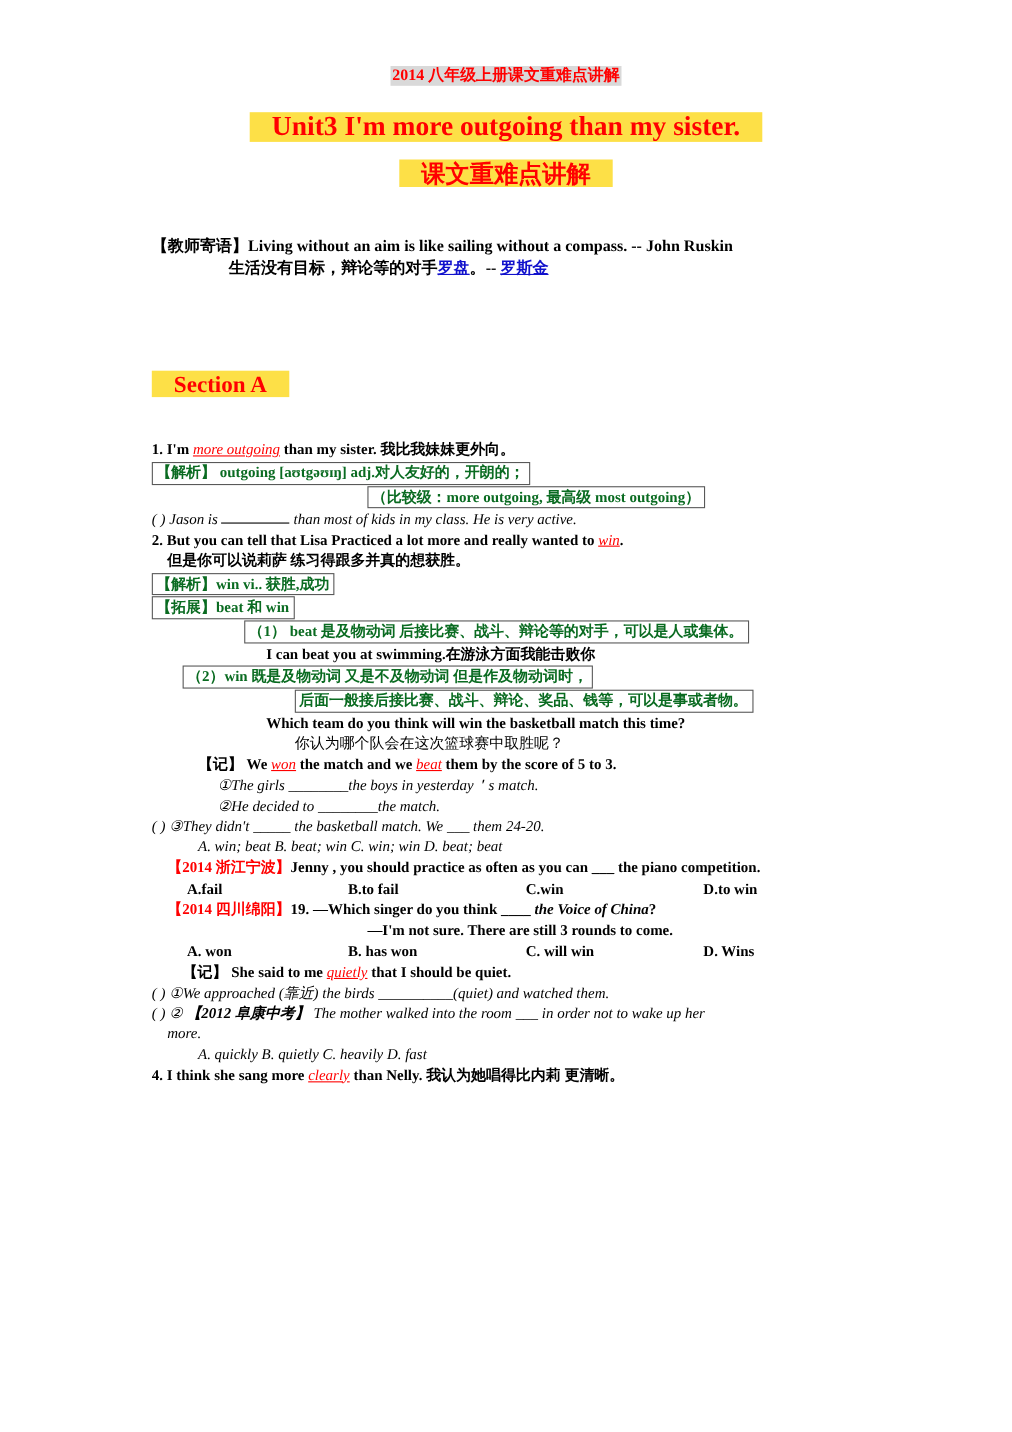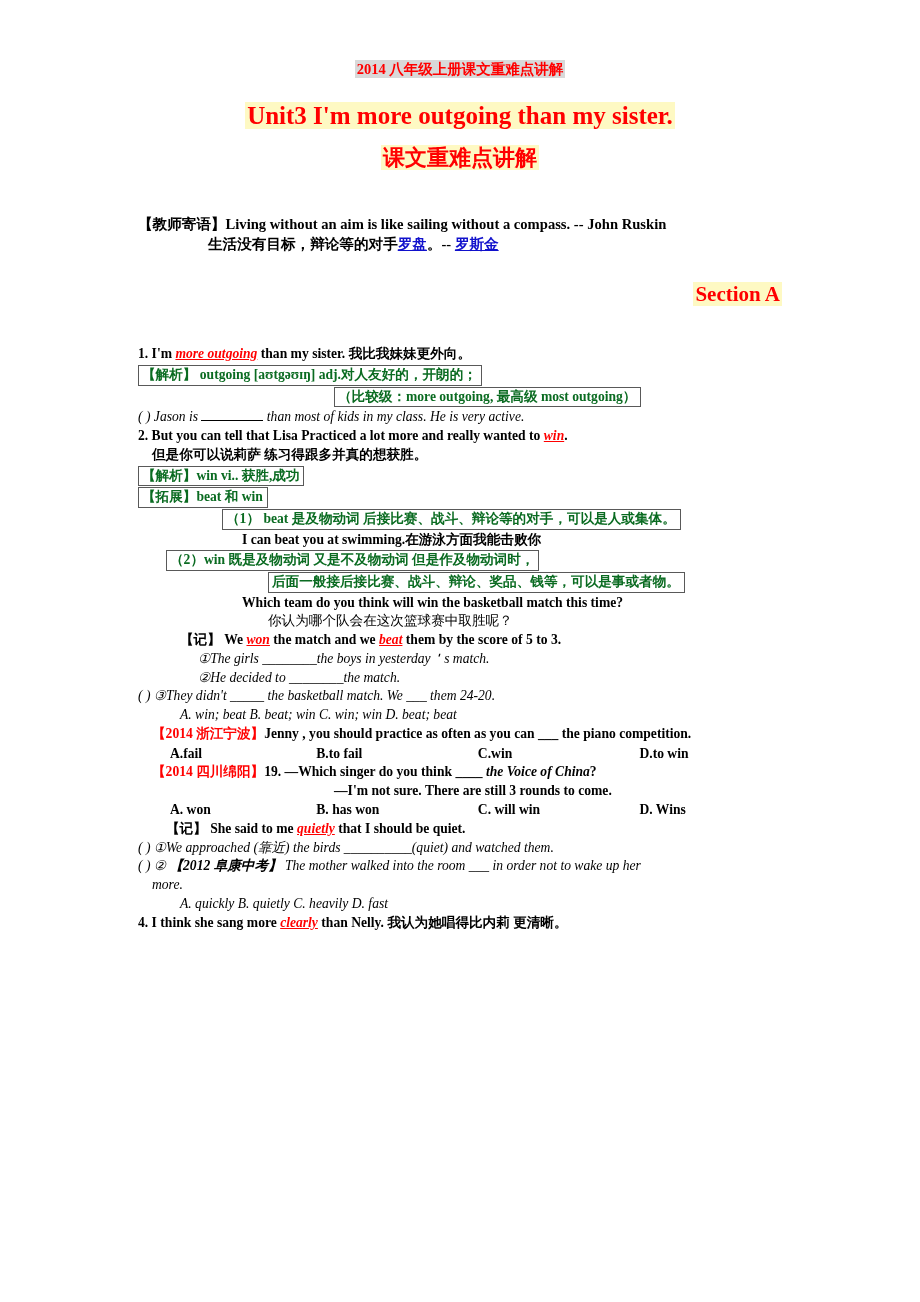--- a/index.html
+++ b/index.html
@@ -41,40 +41,40 @@
     line-height: 1.15;
   }
   .title-sub {
     text-align: center;
     margin-top: 14px;
     font-size: 22px;
     font-weight: bold;
     line-height: 1.15;
   }
   .hl-green {
-    background: #fef9c3;
+    background: #fde047;
     color: #ff0000;
-    padding: 0 2px;
+    padding: 0 20px;
   }
   .motto {
     margin-top: 44px;
     font-size: 14.6px;
     font-weight: bold;
     line-height: 1.55;
   }
   .motto-line2 {
     padding-left: 70px;
   }
   .link {
     color: #1111cc;
     text-decoration: underline;
   }
   .section-title {
-    text-align: right;
-    margin-top: 28px;
+    text-align: left;
+    margin-top: 83px;
     font-size: 21px;
     font-weight: bold;
   }
   .body-block {
     margin-top: 38px;
     font-size: 13.6px;
     line-height: 1.42;
   }
   .ln {
     white-space: nowrap;
@@ -82,21 +82,21 @@
     margin: 0;
   }
   .b { font-weight: bold; }
   .i { font-style: italic; }
   .red { color: #ff0000; }
   .green { color: #006600; }
   .red-u {
     color: #ff0000;
     text-decoration: underline;
     font-style: italic;
-    font-weight: bold;
+    font-weight: normal;
   }
   .blk-u { }
   .box {
     display: inline-block;
     border: 1px solid #595959;
     padding: 0px 4px 1px 3px;
     line-height: 1.3;
     box-sizing: border-box;
   }
   .box-green {

